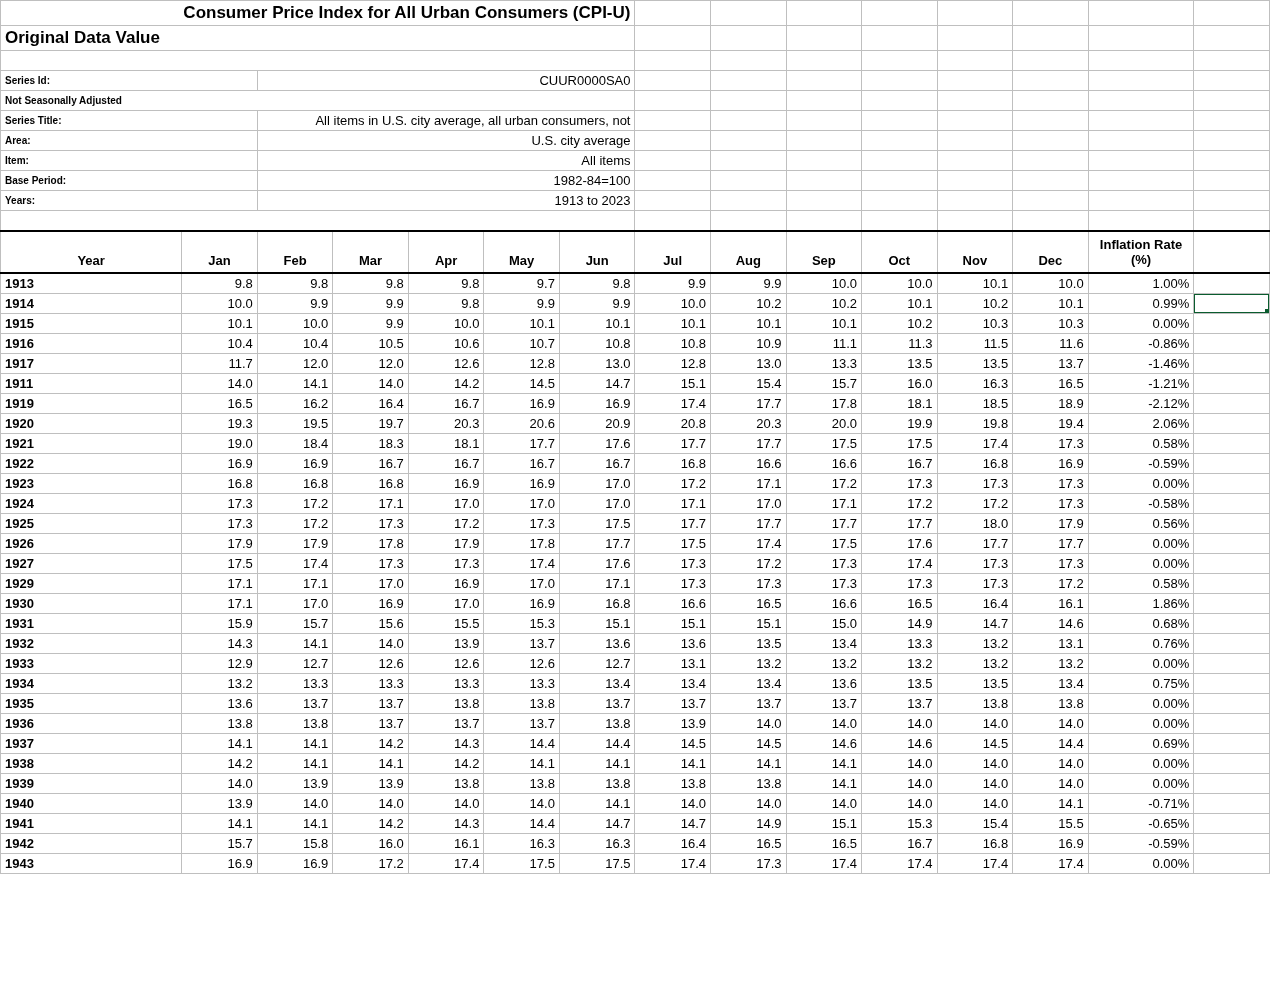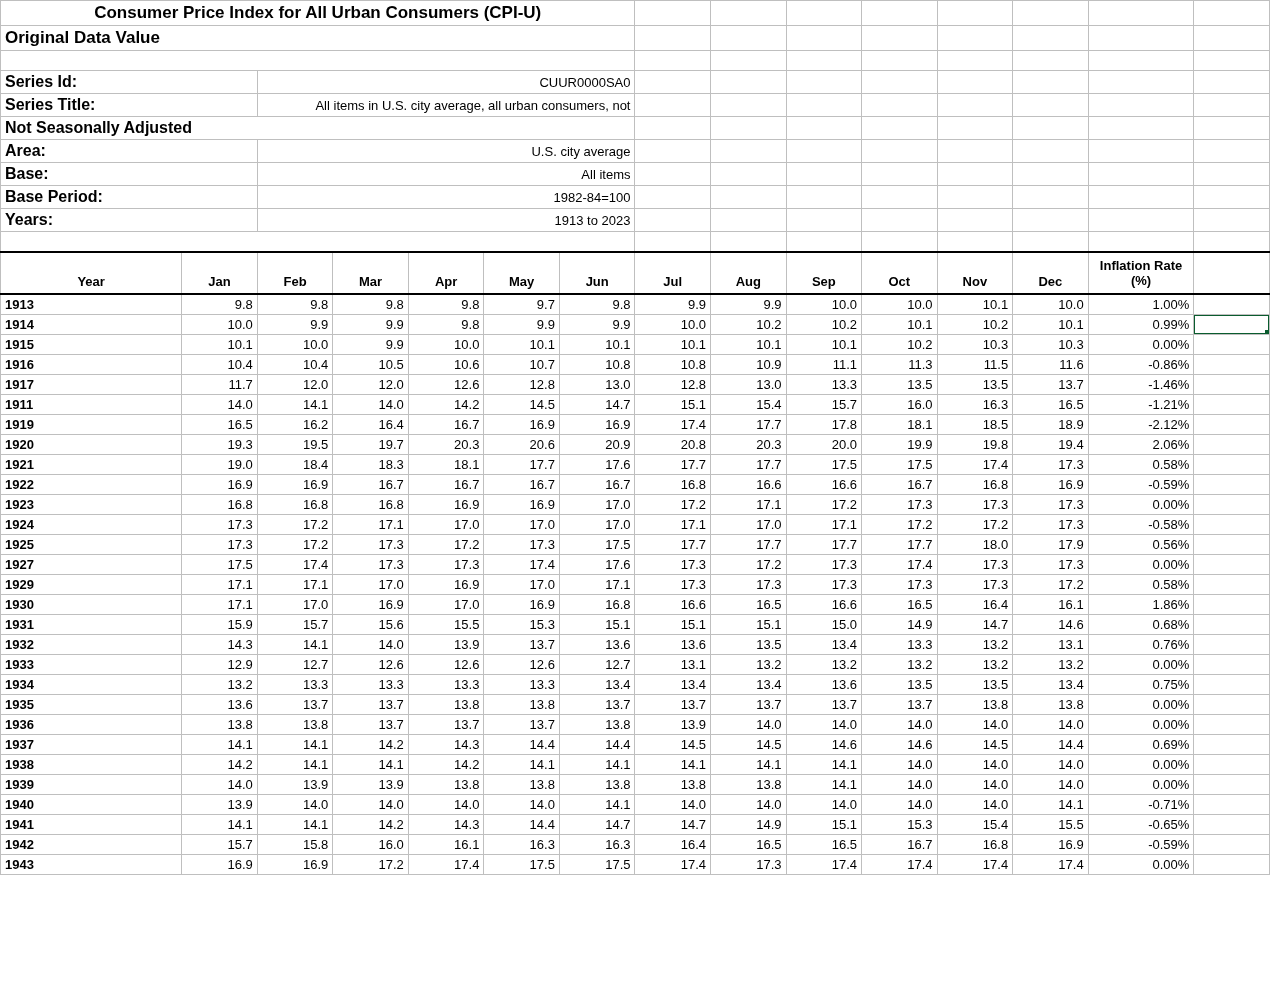--- a/index.html
+++ b/index.html
@@ -20,33 +20,33 @@
     padding: 2px 4px;
     height: 20px;
     vertical-align: middle;
     overflow: hidden;
     white-space: nowrap;
     box-sizing: border-box;
   }
   .title-cell {
     font-weight: bold;
     font-size: 17px;
-    text-align: center;
+    text-align: right;
     padding-left: 4px;
     border-radius: 9px;
   }
   .subtitle-cell {
     font-weight: bold;
     font-size: 17px;
     text-align: left;
     padding-left: 4px;
   }
   .meta-label {
     font-weight: bold;
-    font-size: 16px;
+    font-size: 10px;
     text-align: left;
   }
   .meta-value {
     font-size: 13px;
     text-align: right;
   }
   .hdr {
     font-weight: bold;
     text-align: center;
     border-top: 2px solid #000;
@@ -149,56 +149,56 @@
         <td></td>
         <td></td>
         <td></td>
         <td></td>
         <td></td>
         <td></td>
         <td></td>
         <td></td>
       </tr>
       <tr>
+        <td class="meta-label" colspan="7">Not Seasonally Adjusted</td>
+        <td></td>
+        <td></td>
+        <td></td>
+        <td></td>
+        <td></td>
+        <td></td>
+        <td></td>
+        <td></td>
+      </tr>
+      <tr>
         <td class="meta-label" colspan="2">Series Title:</td>
         <td class="meta-value" colspan="5">All items in U.S. city average, all urban consumers, not</td>
         <td></td>
         <td></td>
         <td></td>
         <td></td>
         <td></td>
         <td></td>
         <td></td>
         <td></td>
       </tr>
       <tr>
-        <td class="meta-label" colspan="7">Not Seasonally Adjusted</td>
-        <td></td>
-        <td></td>
-        <td></td>
-        <td></td>
-        <td></td>
-        <td></td>
-        <td></td>
-        <td></td>
-      </tr>
-      <tr>
         <td class="meta-label" colspan="2">Area:</td>
         <td class="meta-value" colspan="5">U.S. city average</td>
         <td></td>
         <td></td>
         <td></td>
         <td></td>
         <td></td>
         <td></td>
         <td></td>
         <td></td>
       </tr>
       <tr>
-        <td class="meta-label" colspan="2">Base:</td>
+        <td class="meta-label" colspan="2">Item:</td>
         <td class="meta-value" colspan="5">All items</td>
         <td></td>
         <td></td>
         <td></td>
         <td></td>
         <td></td>
         <td></td>
         <td></td>
         <td></td>
       </tr>
@@ -473,20 +473,37 @@
         <td class="num-cell">17.7</td>
         <td class="num-cell">17.7</td>
         <td class="num-cell">17.7</td>
         <td class="num-cell">17.7</td>
         <td class="num-cell">18.0</td>
         <td class="num-cell">17.9</td>
         <td class="rate-cell">0.56%</td>
         <td></td>
       </tr>
       <tr>
+        <td class="year-cell">1926</td>
+        <td class="num-cell">17.9</td>
+        <td class="num-cell">17.9</td>
+        <td class="num-cell">17.8</td>
+        <td class="num-cell">17.9</td>
+        <td class="num-cell">17.8</td>
+        <td class="num-cell">17.7</td>
+        <td class="num-cell">17.5</td>
+        <td class="num-cell">17.4</td>
+        <td class="num-cell">17.5</td>
+        <td class="num-cell">17.6</td>
+        <td class="num-cell">17.7</td>
+        <td class="num-cell">17.7</td>
+        <td class="rate-cell">0.00%</td>
+        <td></td>
+      </tr>
+      <tr>
         <td class="year-cell">1927</td>
         <td class="num-cell">17.5</td>
         <td class="num-cell">17.4</td>
         <td class="num-cell">17.3</td>
         <td class="num-cell">17.3</td>
         <td class="num-cell">17.4</td>
         <td class="num-cell">17.6</td>
         <td class="num-cell">17.3</td>
         <td class="num-cell">17.2</td>
         <td class="num-cell">17.3</td>

